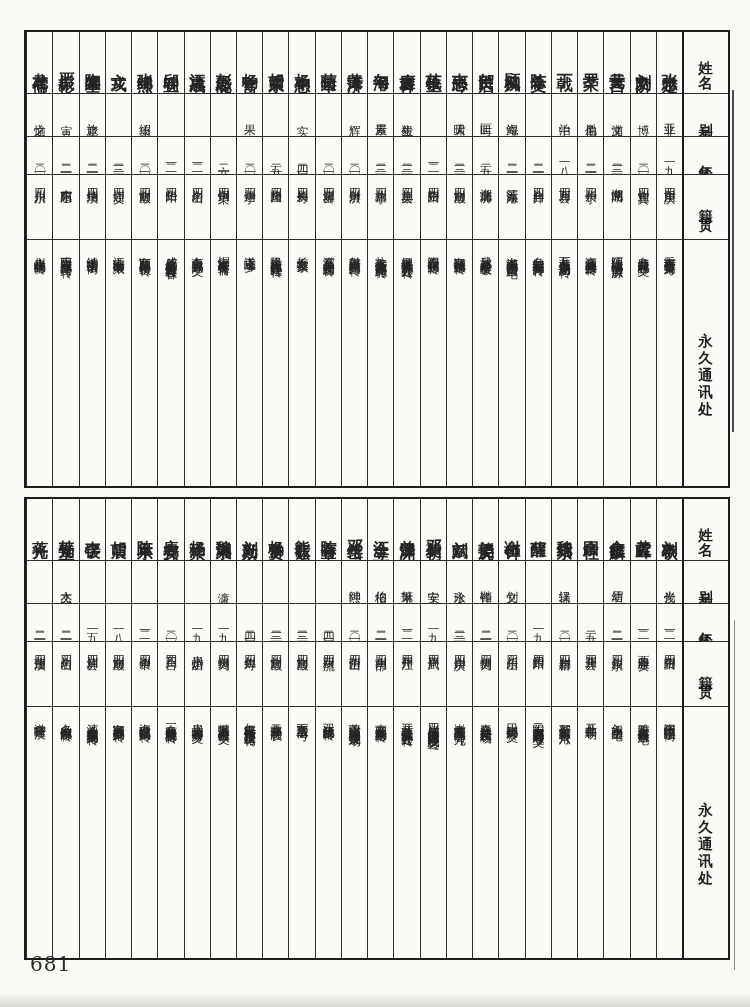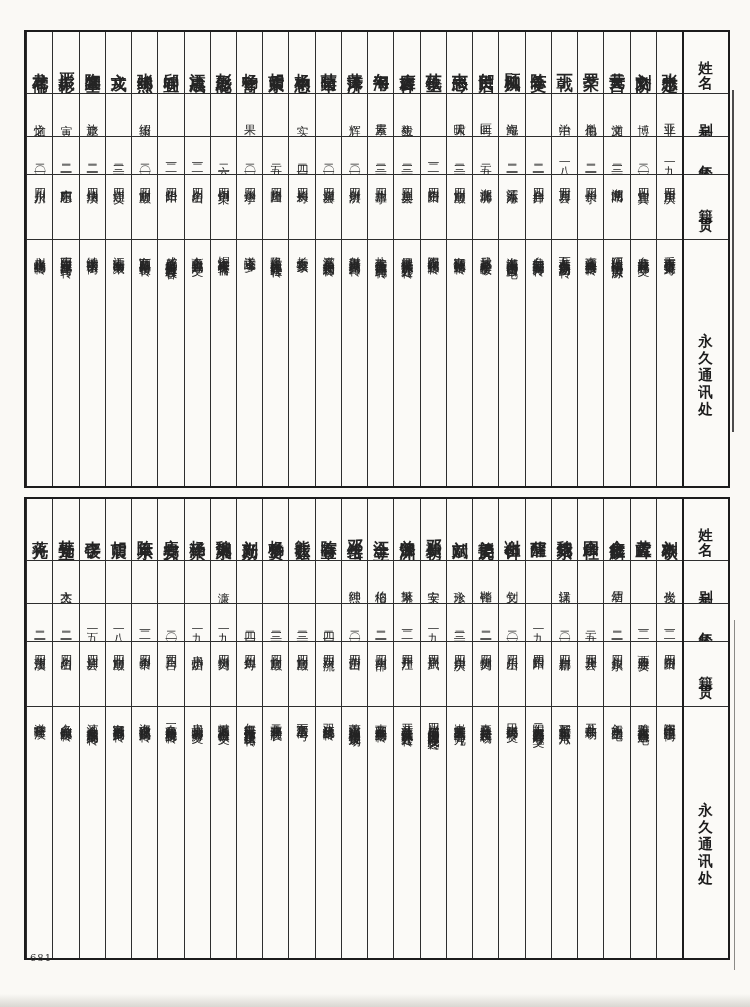--- a/index.html
+++ b/index.html
@@ -28,21 +28,21 @@
   .header-col .row-origin,.header-col .row-address{align-items:center;padding-top:0;}
   .vtext{writing-mode:vertical-rl;text-orientation:upright;line-height:1.05;}
   .name-text{font-size:16px;font-weight:700;letter-spacing:2px;}
   .small-text{font-size:12px;letter-spacing:1px;}
   .hdr{font-weight:700;color:#1d1d1d;}
   .hdr-name{font-size:14.5px;letter-spacing:13px;}
   .hdr-alias{font-size:14px;letter-spacing:3px;}
   .hdr-age{font-size:14px;letter-spacing:2px;}
   .hdr-origin{font-size:14px;letter-spacing:9px;}
   .hdr-address{font-size:14.5px;letter-spacing:17px;}
-  .page-number{position:absolute;left:30px;top:952px;font-size:10px;letter-spacing:1px;color:#2b2b2b;}
+  .page-number{position:absolute;left:30px;top:952px;font-size:20px;letter-spacing:1px;color:#2b2b2b;}
   .scan-line-right{position:absolute;left:732px;top:90px;width:2px;height:342px;background:#4c4c4c;}
   .scan-line-right2{position:absolute;left:734px;top:620px;width:1px;height:350px;background:#8a8a86;}
   .scan-shadow-bottom{position:absolute;left:0;bottom:0;width:100%;height:13px;
     background:linear-gradient(#faf9f5,#d9d7d2);}
 </style>
 </head>
 <body>
 
 <div class="page">
 

